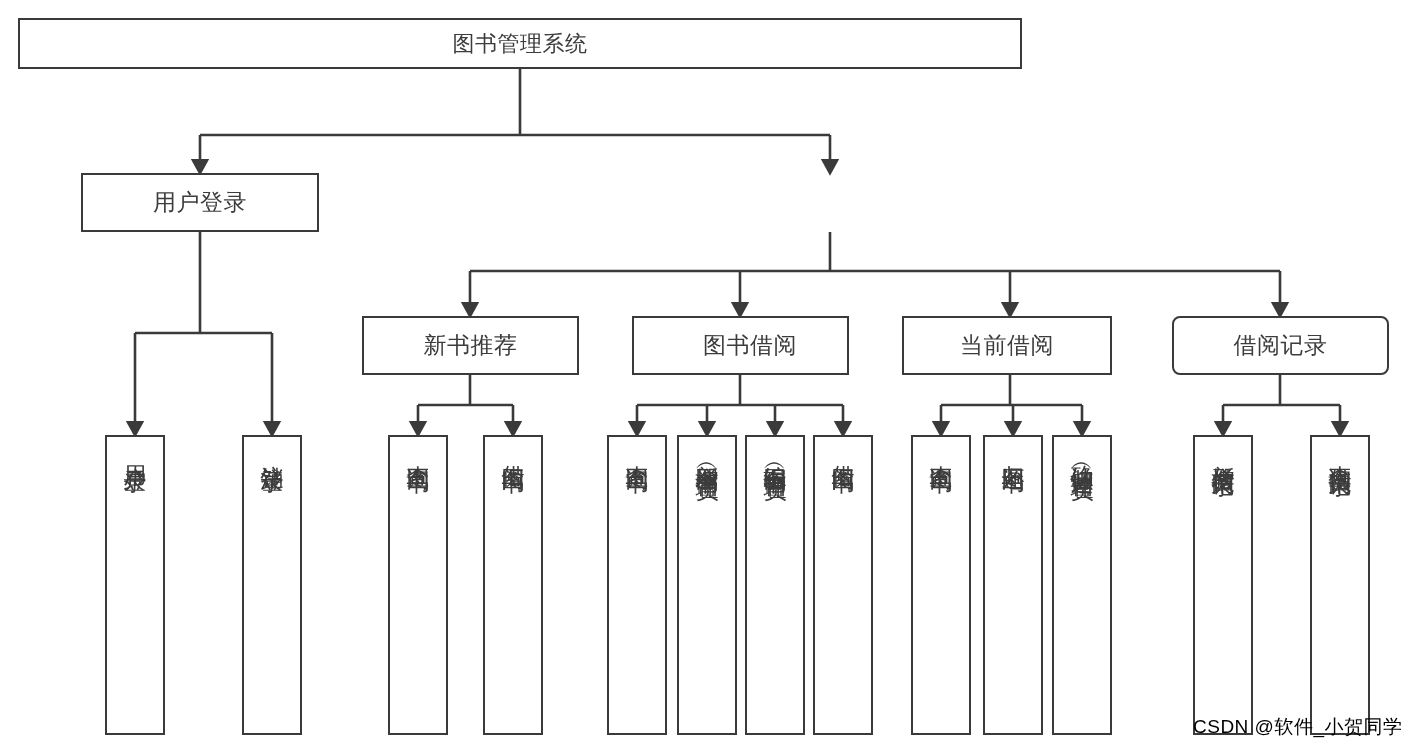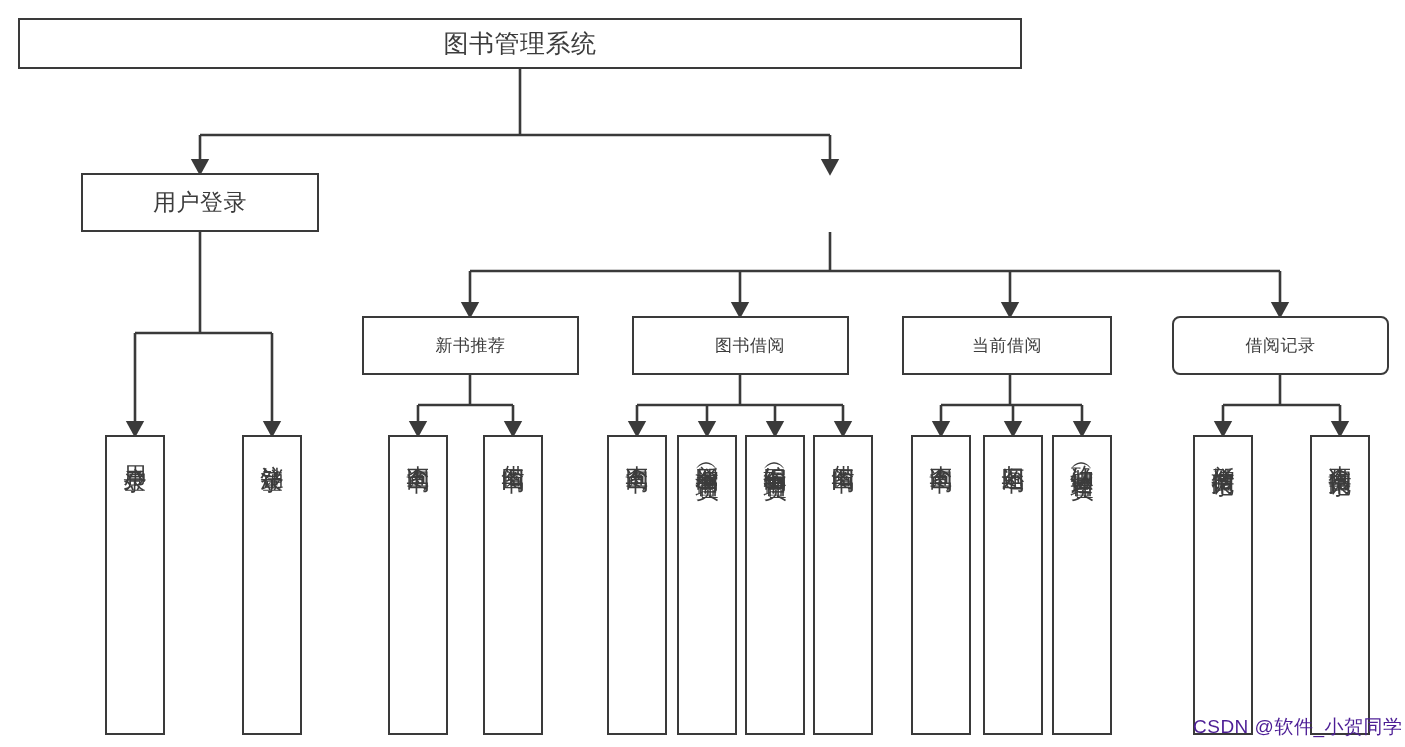--- a/index.html
+++ b/index.html
@@ -31,47 +31,47 @@
     box-sizing: border-box;
     border: 2.5px solid #3a3a3a;
     background: #ffffff;
     display: flex;
     align-items: center;
     justify-content: center;
     color: #3c3c3c;
     letter-spacing: 0.5px;
   }
   .node.level-0 {
-    font-size: 25px;
+    font-size: 22px;
     align-items: center;
   }
   .node.level-1 {
     font-size: 23px;
   }
   .node.level-2 {
-    font-size: 17px;
+    font-size: 23px;
   }
   .node.leaf {
     align-items: flex-start;
     justify-content: center;
     padding-top: 10px;
   }
   .node.leaf .vlabel {
     writing-mode: vertical-rl;
     text-orientation: upright;
     font-size: 23px;
     line-height: 1.18;
     letter-spacing: 2px;
     white-space: nowrap;
     color: #3c3c3c;
   }
   .watermark {
     position: absolute;
     font-size: 19px;
-    color: #4c1d95;
+    color: #000000;
     white-space: nowrap;
     letter-spacing: 0.5px;
   }
 </style>
 </head>
 <body>
 
 <div id="diagram-canvas">
 
   <svg id="edge-layer" viewBox="0 0 1405 747" width="1405" height="747" xmlns="http://www.w3.org/2000/svg">

